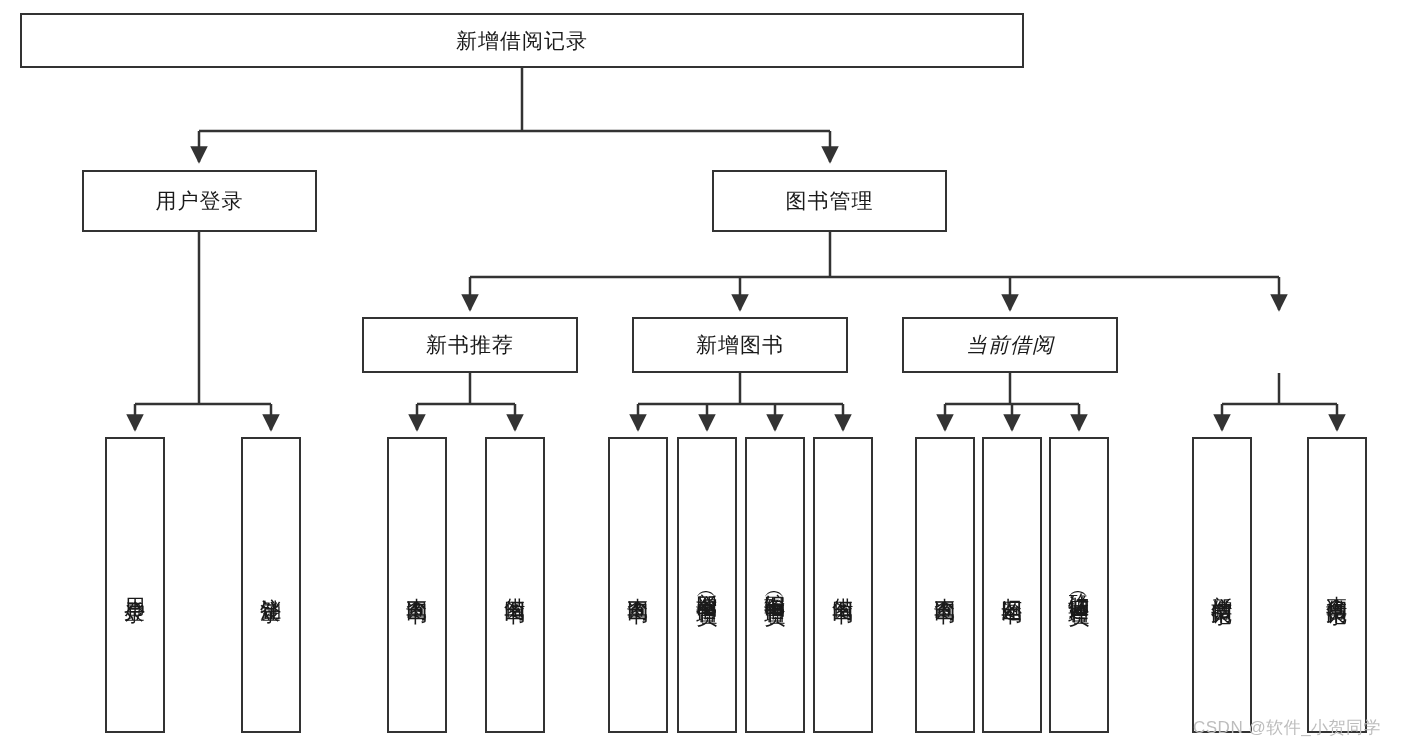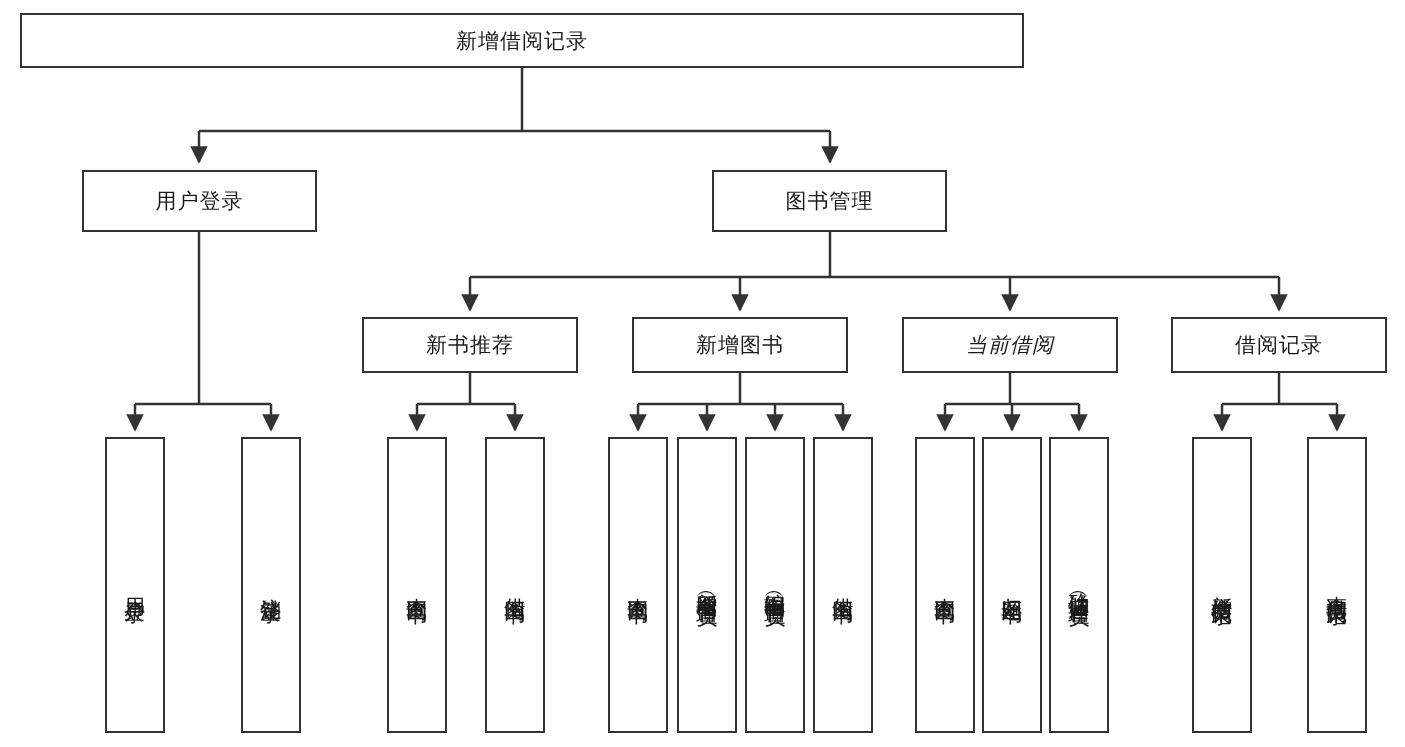--- a/index.html
+++ b/index.html
@@ -130,23 +130,20 @@
 
   <div class="node horiz" style="left:362px; top:317px; width:216px; height:56px;">
     <span>新书推荐</span>
   </div>
   <div class="node horiz" style="left:632px; top:317px; width:216px; height:56px;">
     <span>新增图书</span>
   </div>
   <div class="node horiz" style="left:902px; top:317px; width:216px; height:56px;font-style:italic;">
     <span>当前借阅</span>
   </div>
-  <div class="node horiz" style="left:1171px; top:317px; width:216px; height:56px;">
-    <span>借阅记录</span>
-  </div>
 
   <div class="node vert" style="left:105px; top:437px; width:60px; height:296px;">
     <span class="vtext">用户登录</span>
   </div>
   <div class="node vert" style="left:241px; top:437px; width:60px; height:296px;">
     <span class="vtext">注销登录</span>
   </div>
 
   <div class="node vert" style="left:387px; top:437px; width:60px; height:296px;">
     <span class="vtext">查询图书</span>
@@ -178,14 +175,15 @@
     <span class="vtext">确认归还（管理员）</span>
   </div>
 
   <div class="node vert" style="left:1192px; top:437px; width:60px; height:296px;">
     <span class="vtext">新增借阅记录</span>
   </div>
   <div class="node vert" style="left:1307px; top:437px; width:60px; height:296px;">
     <span class="vtext">查询借阅记录</span>
   </div>
 
+  <div class="watermark" style="left:1193px; top:716px;">CSDN @软件_小贺同学</div>
 
 </div>
 
 </body></html>

